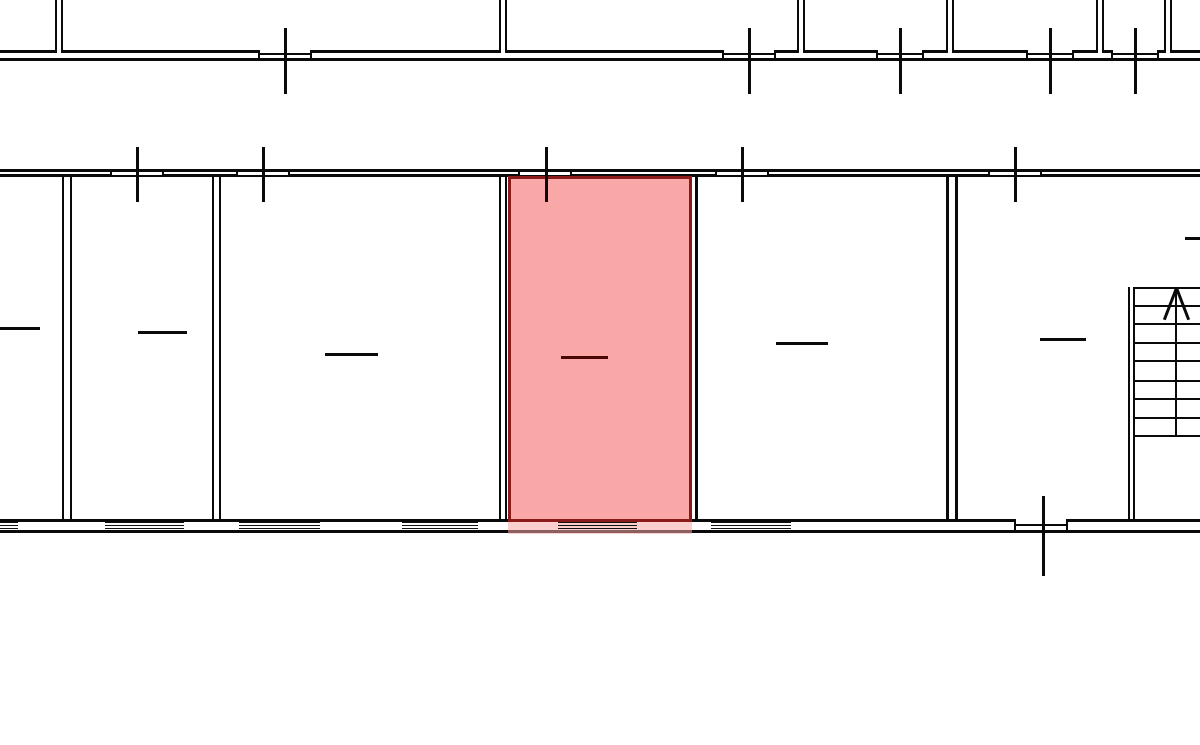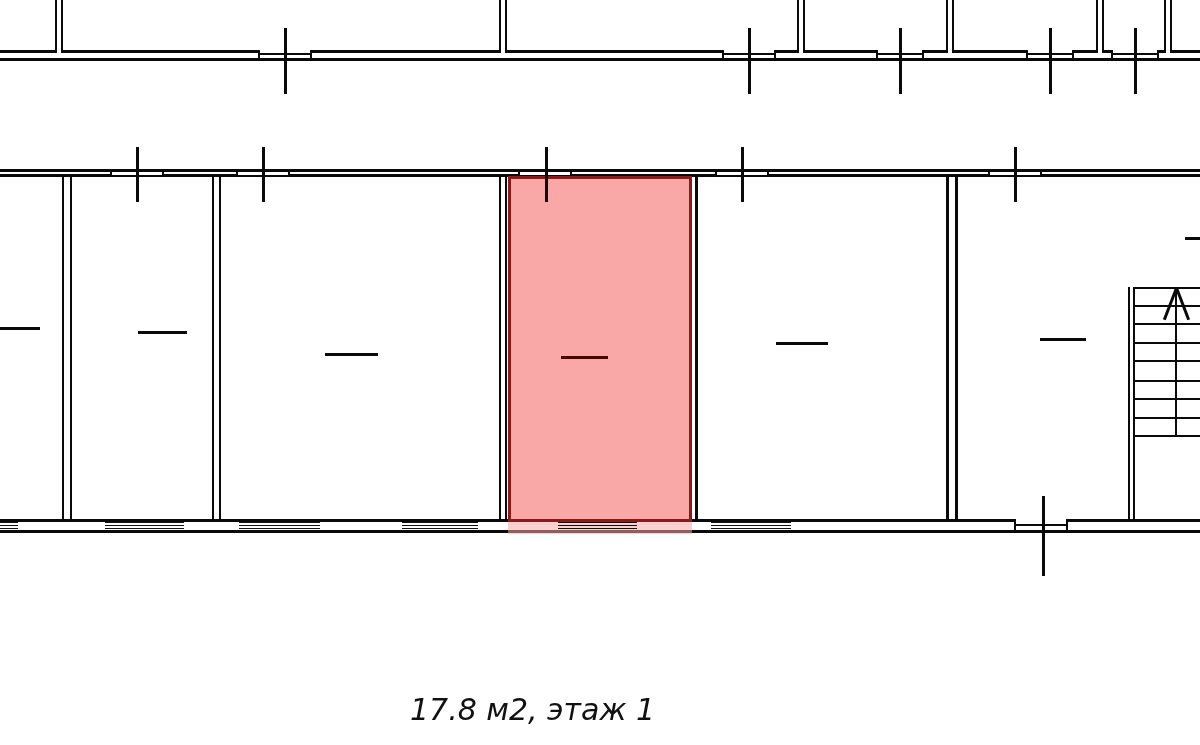--- a/index.html
+++ b/index.html
@@ -116,14 +116,13 @@
       <div class="abs" style="left: 899px; top: 28px; width: 3px; height: 66px; background: rgb(10, 10, 10);"></div>
       <div class="abs" style="left: 1049px; top: 28px; width: 3px; height: 66px; background: rgb(10, 10, 10);"></div>
       <div class="abs" style="left: 1134px; top: 28px; width: 3px; height: 66px; background: rgb(10, 10, 10);"></div>
       <div class="abs" style="left: 136px; top: 147px; width: 3px; height: 55px; background: rgb(10, 10, 10);"></div>
       <div class="abs" style="left: 262px; top: 147px; width: 3px; height: 55px; background: rgb(10, 10, 10);"></div>
       <div class="abs" style="left: 545px; top: 147px; width: 3px; height: 55px; background: rgb(10, 10, 10);"></div>
       <div class="abs" style="left: 741px; top: 147px; width: 3px; height: 55px; background: rgb(10, 10, 10);"></div>
       <div class="abs" style="left: 1014px; top: 147px; width: 3px; height: 55px; background: rgb(10, 10, 10);"></div>
       <div class="abs" style="left: 1042px; top: 496px; width: 3px; height: 80px; background: rgb(10, 10, 10);"></div>
     </div>
-  <div class="caption" style="left: 410px; top: 692px; font-size: 30px;">17.8 м2, этаж 1</div>
 </div>
 
 </body></html>

